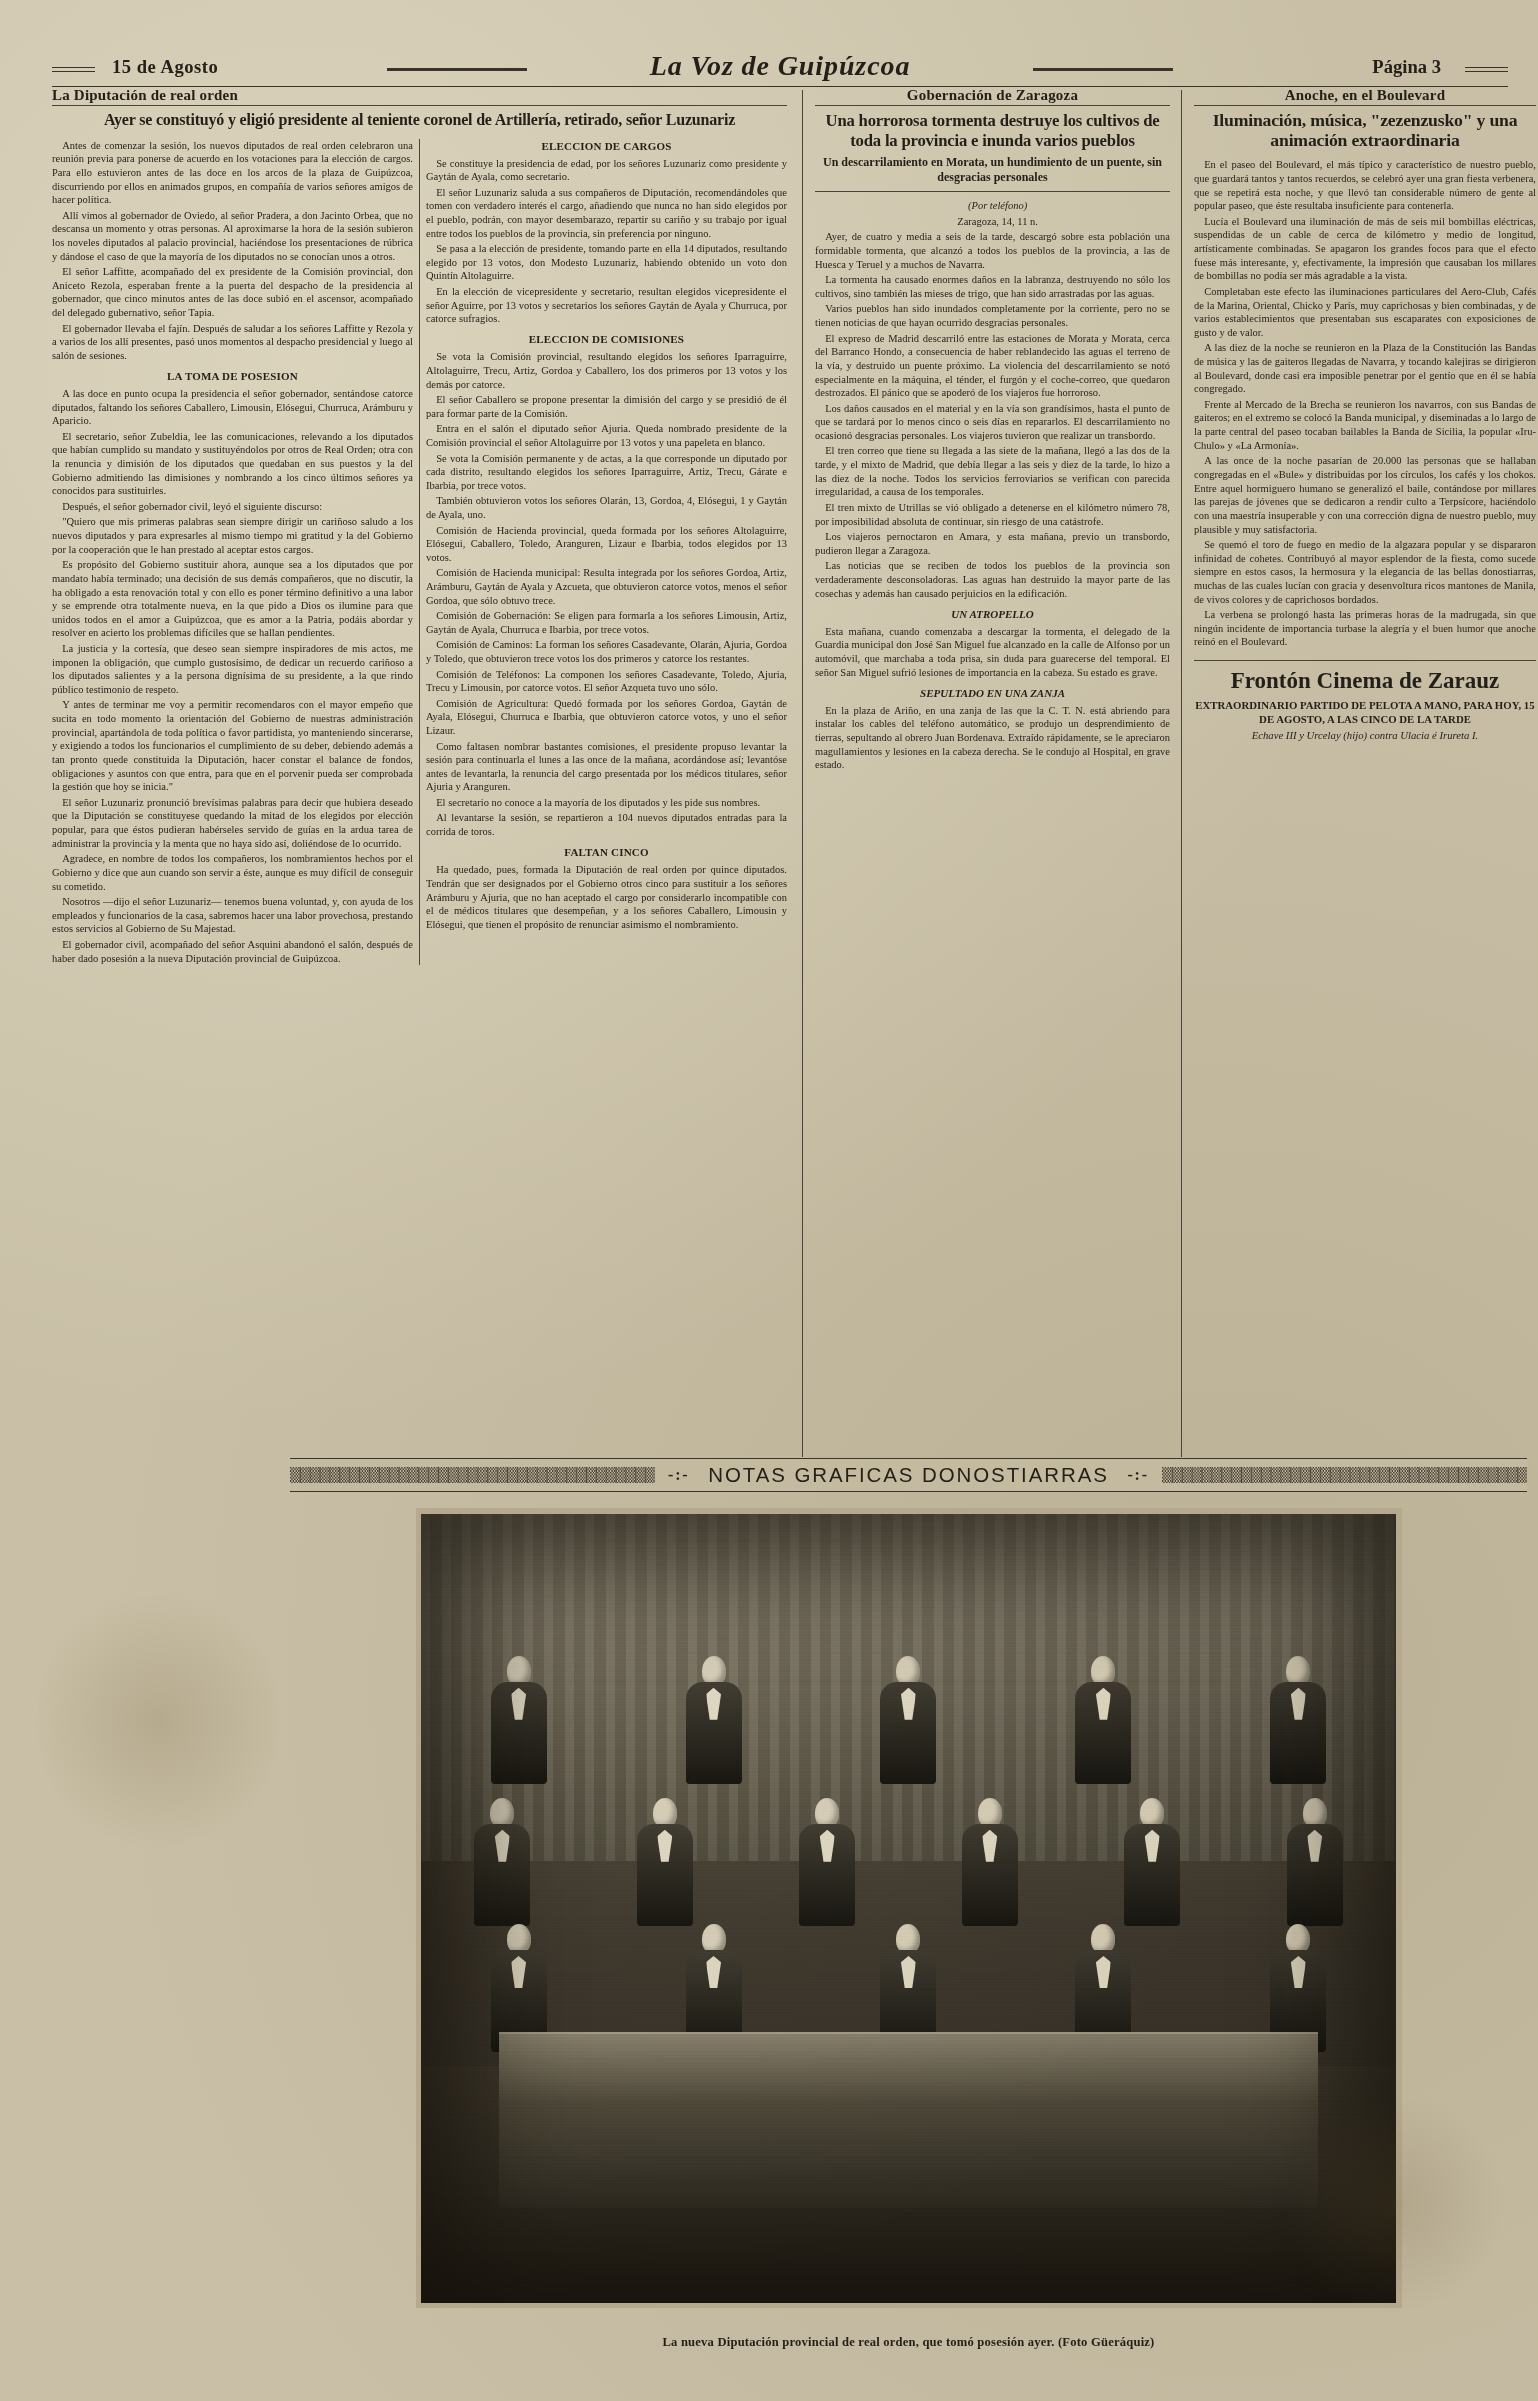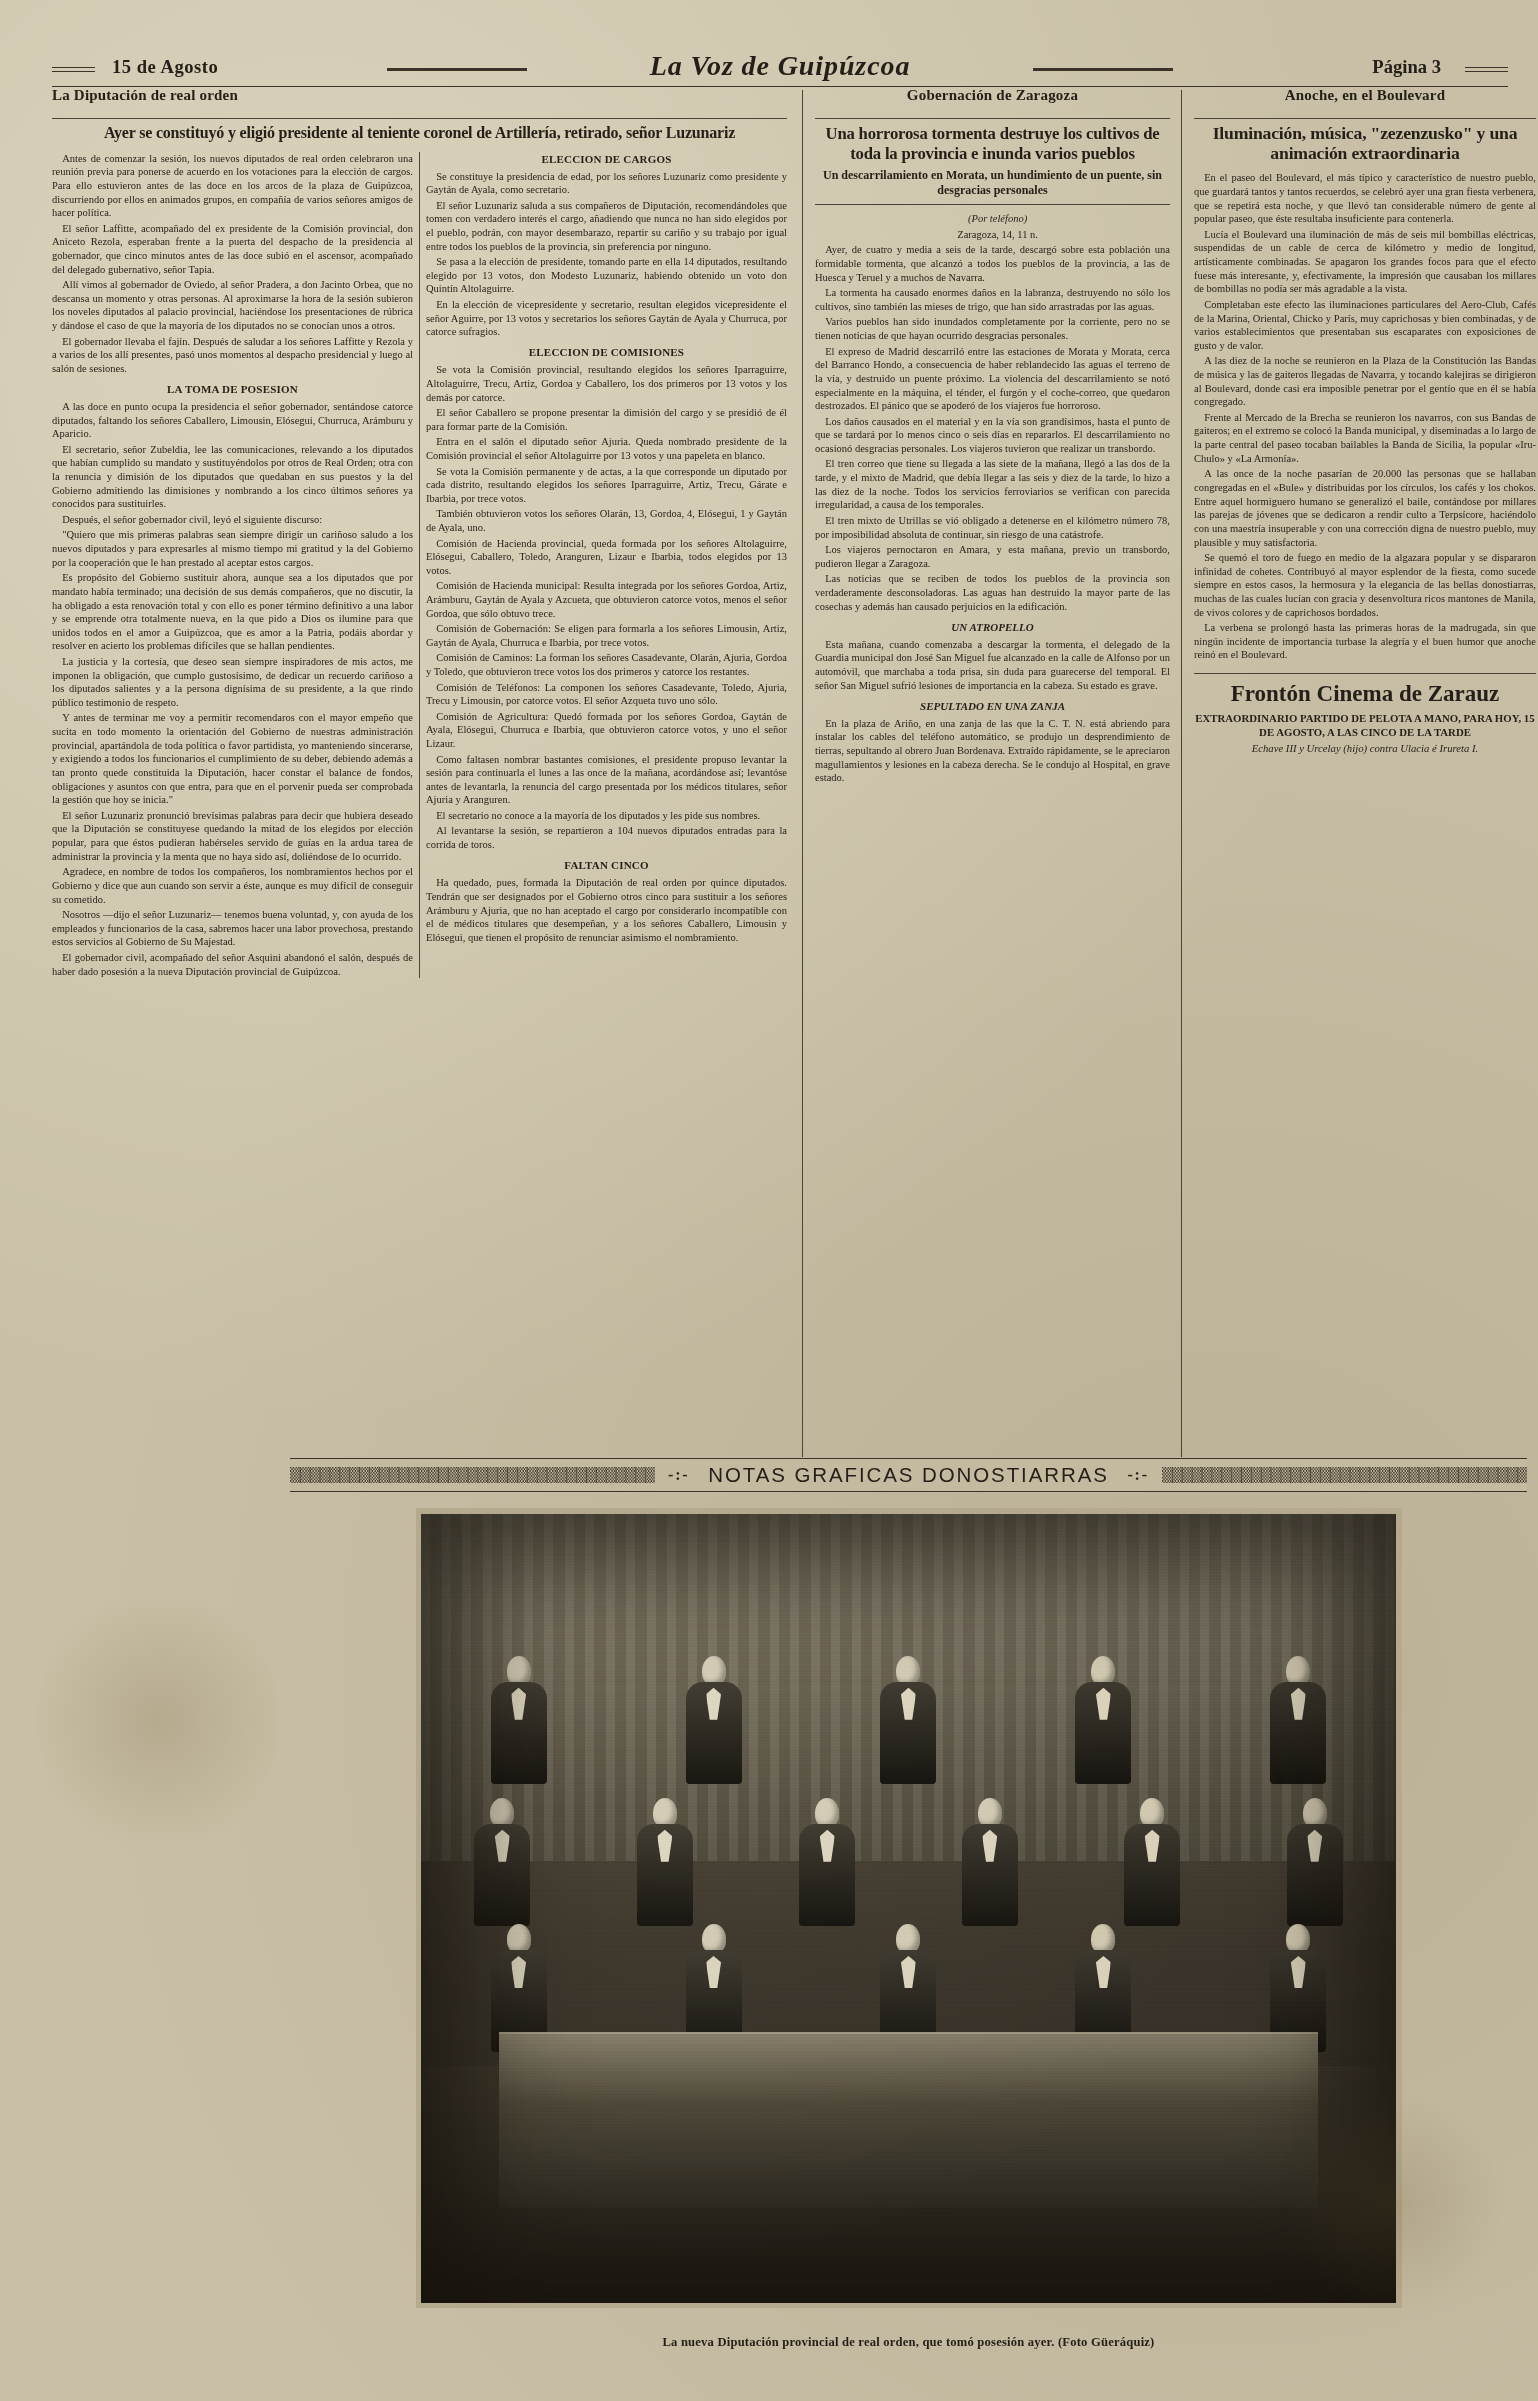--- a/index.html
+++ b/index.html
@@ -115,21 +115,21 @@
     height: 1367px;
   }
 
   .sec-kicker {
     font-family: "Liberation Serif", serif;
     font-size: 15px;
     font-weight: bold;
     text-align: center;
     letter-spacing: 0.2px;
     border-bottom: 0.9px solid #4a4338;
-    padding-bottom: 14px;
+    padding-bottom: 1px;
     margin-bottom: 5.6px;
   }
   .kicker-left { text-align: left; }
 
   .headline {
     font-family: "Liberation Serif", serif;
     font-weight: bold;
     text-align: center;
     line-height: 1.12;
     letter-spacing: -0.2px;
@@ -382,22 +382,22 @@
 
       <div class="vsep" style="left:750px"></div>
       <div class="vsep" style="left:1129px"></div>
 
       <div class="col" style="left:0; width:735px;">
         <div class="sec-kicker kicker-left">La Diputación de real orden</div>
         <div class="headline hl-big">Ayer se constituyó y eligió presidente al teniente coronel de Artillería, retirado, señor Luzunariz</div>
 
         <div class="body-col twocol">
           <p>Antes de comenzar la sesión, los nuevos diputados de real orden celebraron una reunión previa para ponerse de acuerdo en los votaciones para la elección de cargos. Para ello estuvieron antes de las doce en los arcos de la plaza de Guipúzcoa, discurriendo por ellos en animados grupos, en compañía de varios señores amigos de hacer política.</p>
+          <p>Allí vimos al gobernador de Oviedo, al señor Pradera, a don Jacinto Orbea, que no descansa un momento y otras personas. Al aproximarse la hora de la sesión subieron los noveles diputados al palacio provincial, haciéndose los presentaciones de rúbrica y dándose el caso de que la mayoría de los diputados no se conocían unos a otros.</p>
           <p>El señor Laffitte, acompañado del ex presidente de la Comisión provincial, don Aniceto Rezola, esperaban frente a la puerta del despacho de la presidencia al gobernador, que cinco minutos antes de las doce subió en el ascensor, acompañado del delegado gubernativo, señor Tapia.</p>
-          <p>Allí vimos al gobernador de Oviedo, al señor Pradera, a don Jacinto Orbea, que no descansa un momento y otras personas. Al aproximarse la hora de la sesión subieron los noveles diputados al palacio provincial, haciéndose los presentaciones de rúbrica y dándose el caso de que la mayoría de los diputados no se conocían unos a otros.</p>
           <p>El gobernador llevaba el fajín. Después de saludar a los señores Laffitte y Rezola y a varios de los allí presentes, pasó unos momentos al despacho presidencial y luego al salón de sesiones.</p>
 
           <div class="xhead">LA TOMA DE POSESION</div>
           <p>A las doce en punto ocupa la presidencia el señor gobernador, sentándose catorce diputados, faltando los señores Caballero, Limousin, Elósegui, Churruca, Arámburu y Aparicio.</p>
           <p>El secretario, señor Zubeldia, lee las comunicaciones, relevando a los diputados que habían cumplido su mandato y sustituyéndolos por otros de Real Orden; otra con la renuncia y dimisión de los diputados que quedaban en sus puestos y la del Gobierno admitiendo las dimisiones y nombrando a los cinco últimos señores ya conocidos para sustituirles.</p>
           <p>Después, el señor gobernador civil, leyó el siguiente discurso:</p>
           <p>"Quiero que mis primeras palabras sean siempre dirigir un cariñoso saludo a los nuevos diputados y para expresarles al mismo tiempo mi gratitud y la del Gobierno por la cooperación que le han prestado al aceptar estos cargos.</p>
           <p>Es propósito del Gobierno sustituir ahora, aunque sea a los diputados que por mandato había terminado; una decisión de sus demás compañeros, que no discutir, la ha obligado a esta renovación total y con ello es poner término definitivo a una labor y se emprende otra totalmente nueva, en la que pido a Dios os ilumine para que unidos todos en el amor a Guipúzcoa, que es amor a la Patria, podáis abordar y resolver en acierto los problemas difíciles que se hallan pendientes.</p>
           <p>La justicia y la cortesía, que deseo sean siempre inspiradores de mis actos, me imponen la obligación, que cumplo gustosísimo, de dedicar un recuerdo cariñoso a los diputados salientes y a la persona dignísima de su presidente, a la que rindo público testimonio de respeto.</p>
           <p>Y antes de terminar me voy a permitir recomendaros con el mayor empeño que sucita en todo momento la orientación del Gobierno de nuestras administración provincial, apartándola de toda política o favor partidista, yo manteniendo sincerarse, y exigiendo a todos los funcionarios el cumplimiento de su deber, debiendo además a tan pronto quede constituida la Diputación, hacer constar el balance de fondos, obligaciones y asuntos con que entra, para que en el porvenir pueda ser comprobada la gestión que hoy se inicia."</p>

